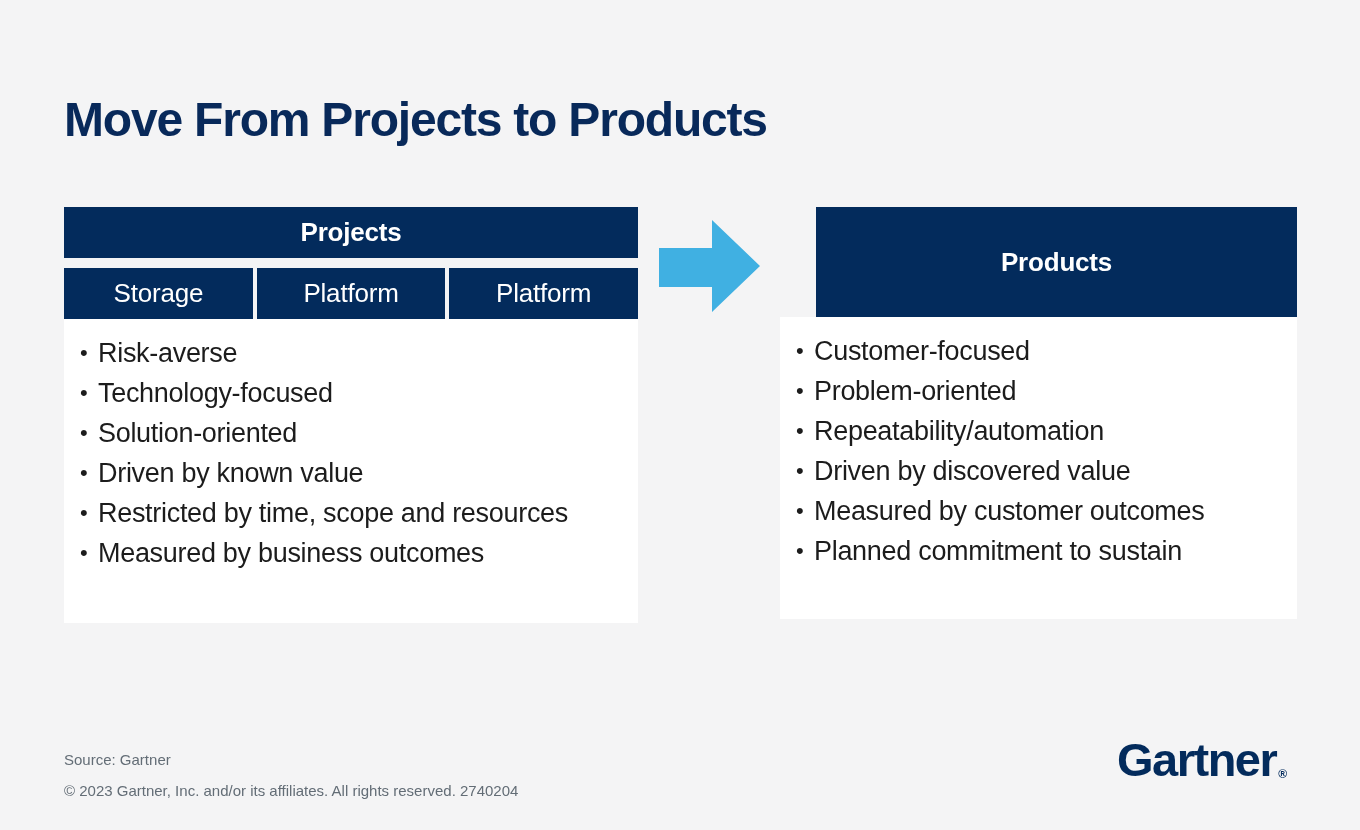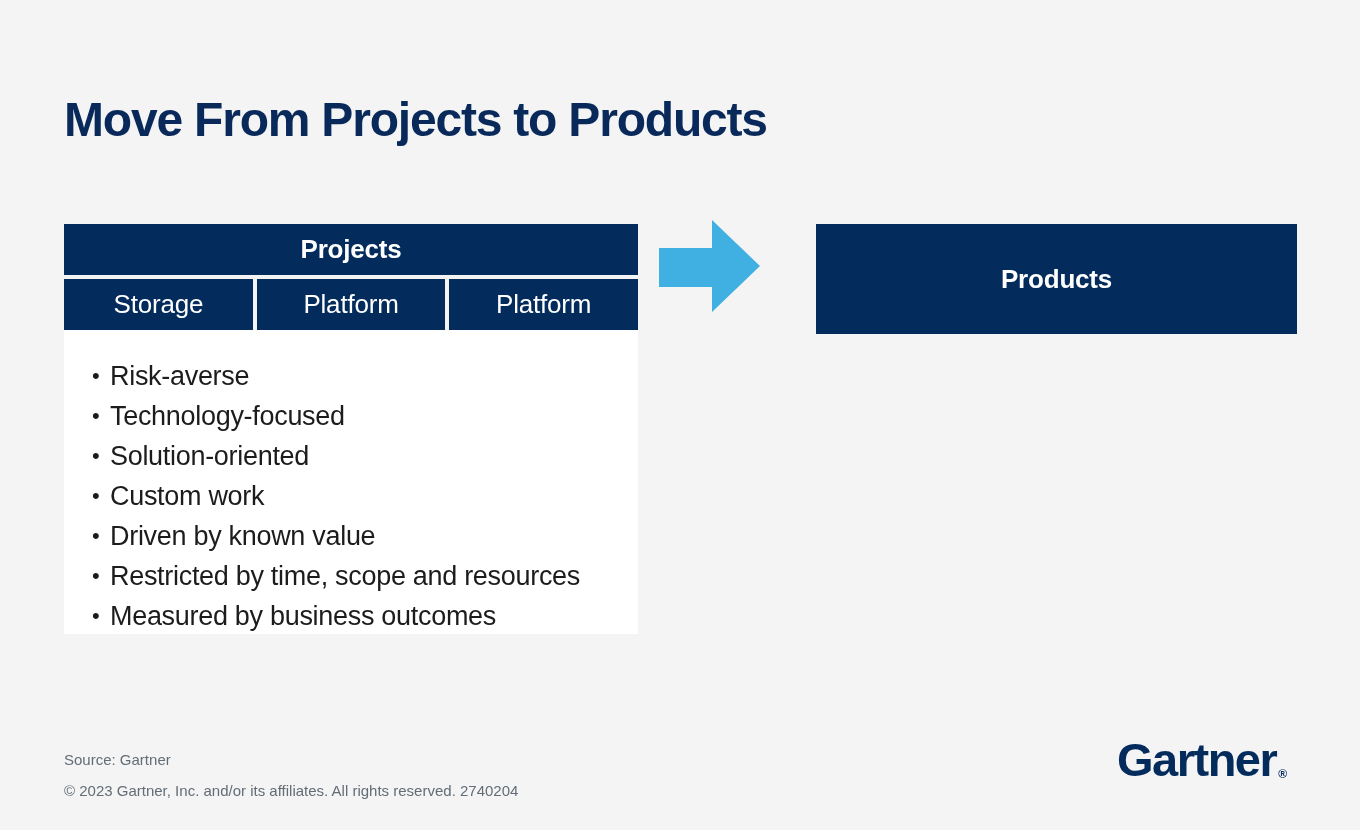--- a/index.html
+++ b/index.html
@@ -19,21 +19,21 @@
     top: 60px;
     font-size: 48px;
     font-weight: 800;
     letter-spacing: -1.2px;
     color: #08295a;
     white-space: nowrap;
     margin-top: 32px;
   }
 
   
-  .panel { position: absolute; top: 224px; }
+  .panel { position: absolute; top: 207px; }
   .panel-left  { left: 64px;  width: 574px; }
   .panel-right { left: 780px; width: 517px; }
 
   .navy-bar {
     background: #032b5c;
     color: #ffffff;
     display: flex;
     align-items: center;
     justify-content: center;
   }
@@ -41,41 +41,41 @@
     height: 51px;
     font-size: 26px;
     font-weight: 700;
     letter-spacing: -0.2px;
   }
   .main-header.tall { height: 110px; margin-left: 36px; }
 
   .sub-row {
     display: flex;
     gap: 4px;
-    margin-top: 4px;
+    margin-top: 10px;
   }
   .sub-box {
     flex: 1;
     height: 51px;
     font-size: 26px;
     font-weight: 500;
     letter-spacing: -0.2px;
   }
 
   .panel-body {
     background: #ffffff;
     box-sizing: border-box;
     padding: 14px 12px 0 16px;
   }
   .panel-left  .panel-body { height: 304px; }
   .panel-right .panel-body { height: 302px; }
 
   ul.bullets {
     list-style: none;
-    margin: 12px;
+    margin: 0;
     padding: 0;
   }
   ul.bullets li {
     position: relative;
     padding-left: 18px;
     font-size: 27px;
     line-height: 40px;
     letter-spacing: -0.3px;
     color: #1c1c1c;
     white-space: nowrap;
@@ -147,38 +147,47 @@
     </div>
     <div class="navy-bar sub-box">
       <span>Platform</span>
     </div>
   </div>
   <div class="panel-body">
     <ul class="bullets">
       <li>Risk-averse</li>
       <li>Technology-focused</li>
       <li>Solution-oriented</li>
-      <li>Custom work</li>
       <li>Driven by known value</li>
       <li>Restricted by time, scope and resources</li>
       <li>Measured by business outcomes</li>
     </ul>
   </div>
 </div>
 
 <div class="arrow-wrap">
   <svg width="101" height="92" viewBox="0 0 101 92" xmlns="http://www.w3.org/2000/svg">
     <polygon points="0,28 53,28 53,0 101,46 53,92 53,67 0,67" fill="#40b0e2"></polygon>
   </svg>
 </div>
 
 <div class="panel panel-right">
   <div class="navy-bar main-header tall">
     <span>Products</span>
   </div>
+  <div class="panel-body">
+    <ul class="bullets">
+      <li>Customer-focused</li>
+      <li>Problem-oriented</li>
+      <li>Repeatability/automation</li>
+      <li>Driven by discovered value</li>
+      <li>Measured by customer outcomes</li>
+      <li>Planned commitment to sustain</li>
+    </ul>
+  </div>
 </div>
 
 <div class="footer-text">
   <div>Source: Gartner</div>
   <div>© 2023 Gartner, Inc. and/or its affiliates. All rights reserved. 2740204</div>
 </div>
 
 <div class="logo">
   <span>Gartner</span><span class="reg">®</span>
 </div>

